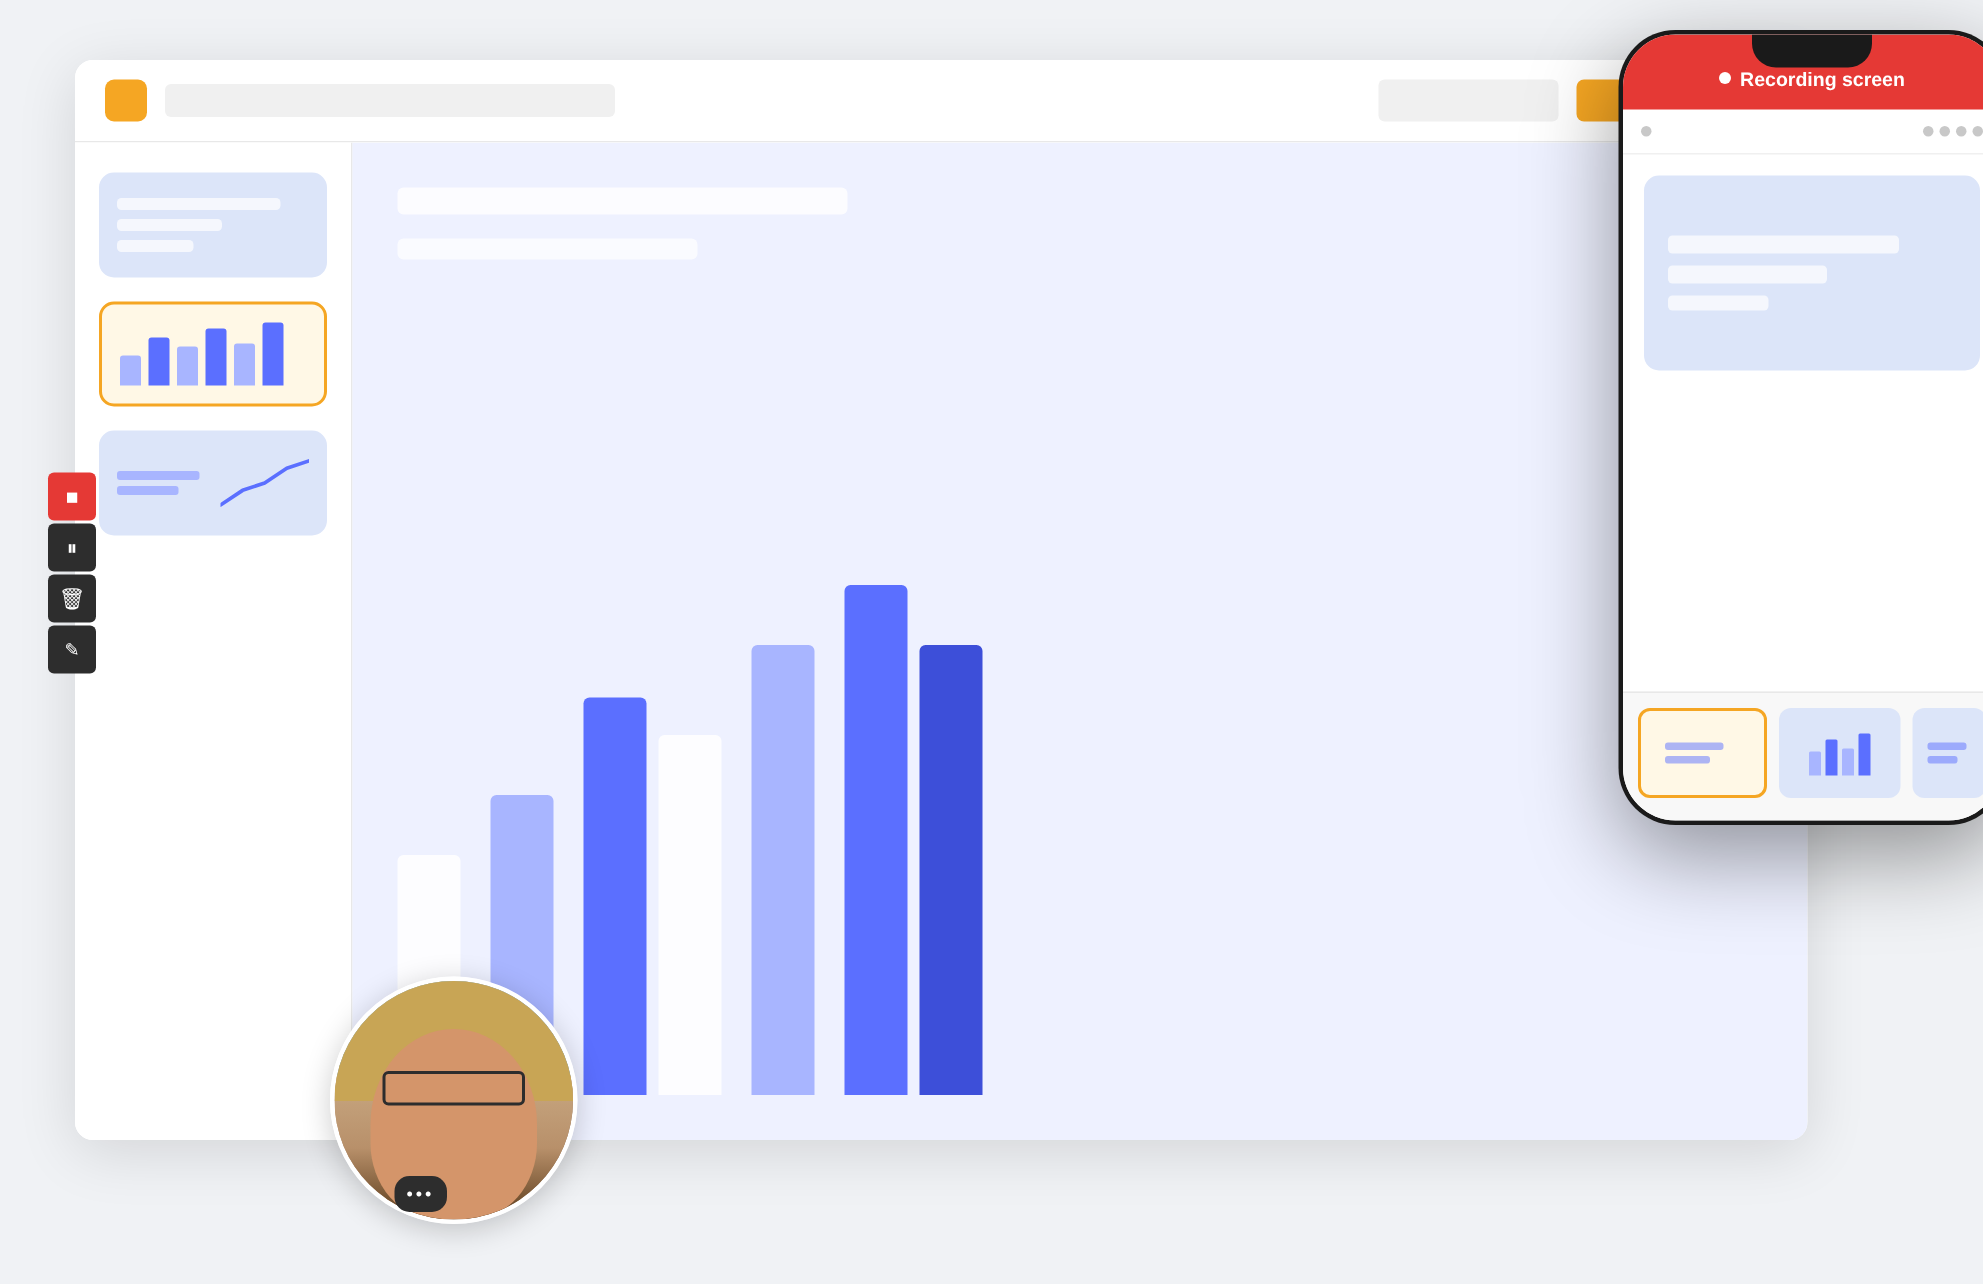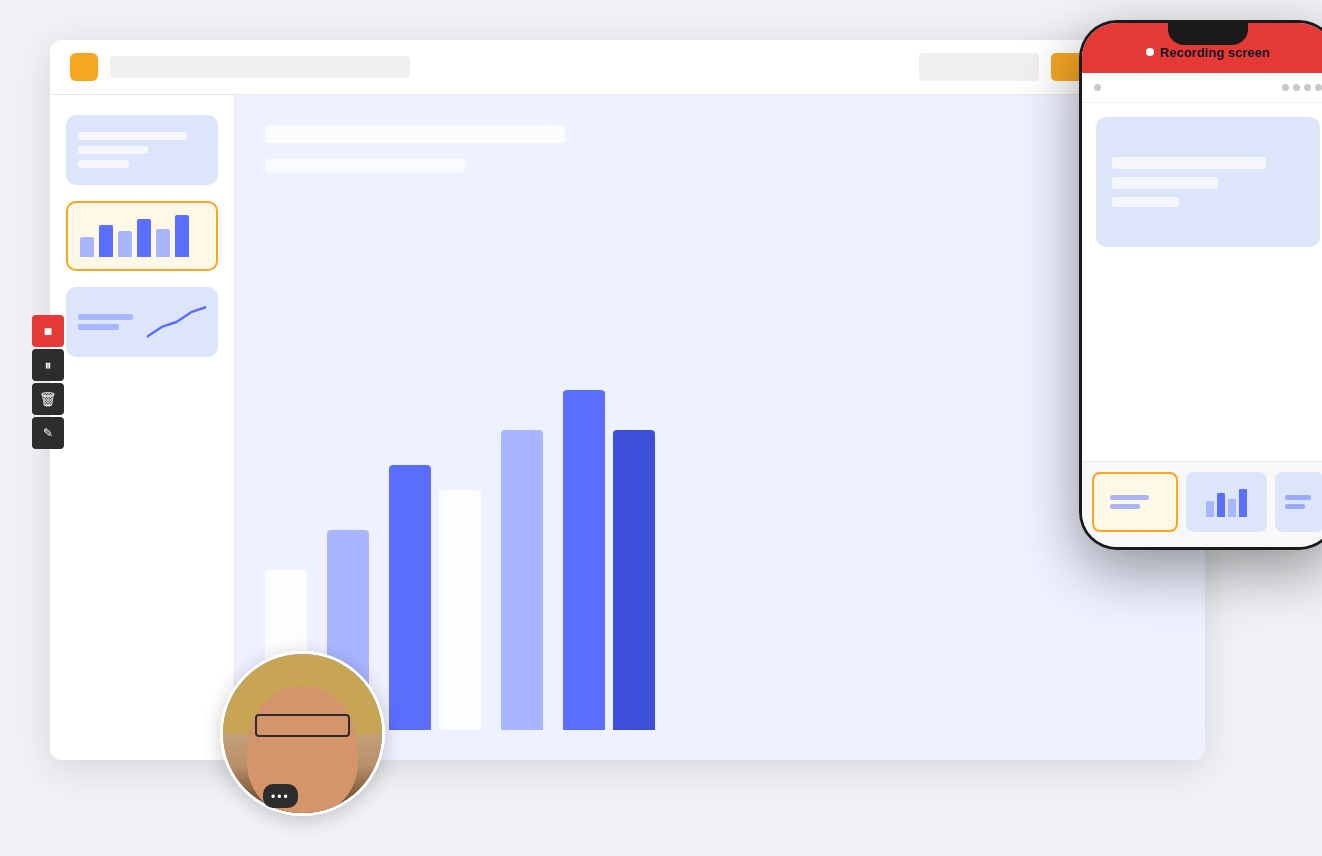--- a/index.html
+++ b/index.html
@@ -325,21 +325,21 @@
       width: 80px;
       height: 22px;
       background: #1a1a1a;
       border-radius: 0 0 16px 16px;
     }
 
     .recording-label {
       display: flex;
       align-items: center;
       gap: 6px;
-      color: #0f172a;
+      color: #ffffff;
       font-size: 13px;
       font-weight: 600;
       margin-top: 8px;
     }
 
     .recording-dot {
       width: 8px;
       height: 8px;
       background: #ffffff;
       border-radius: 50%;

